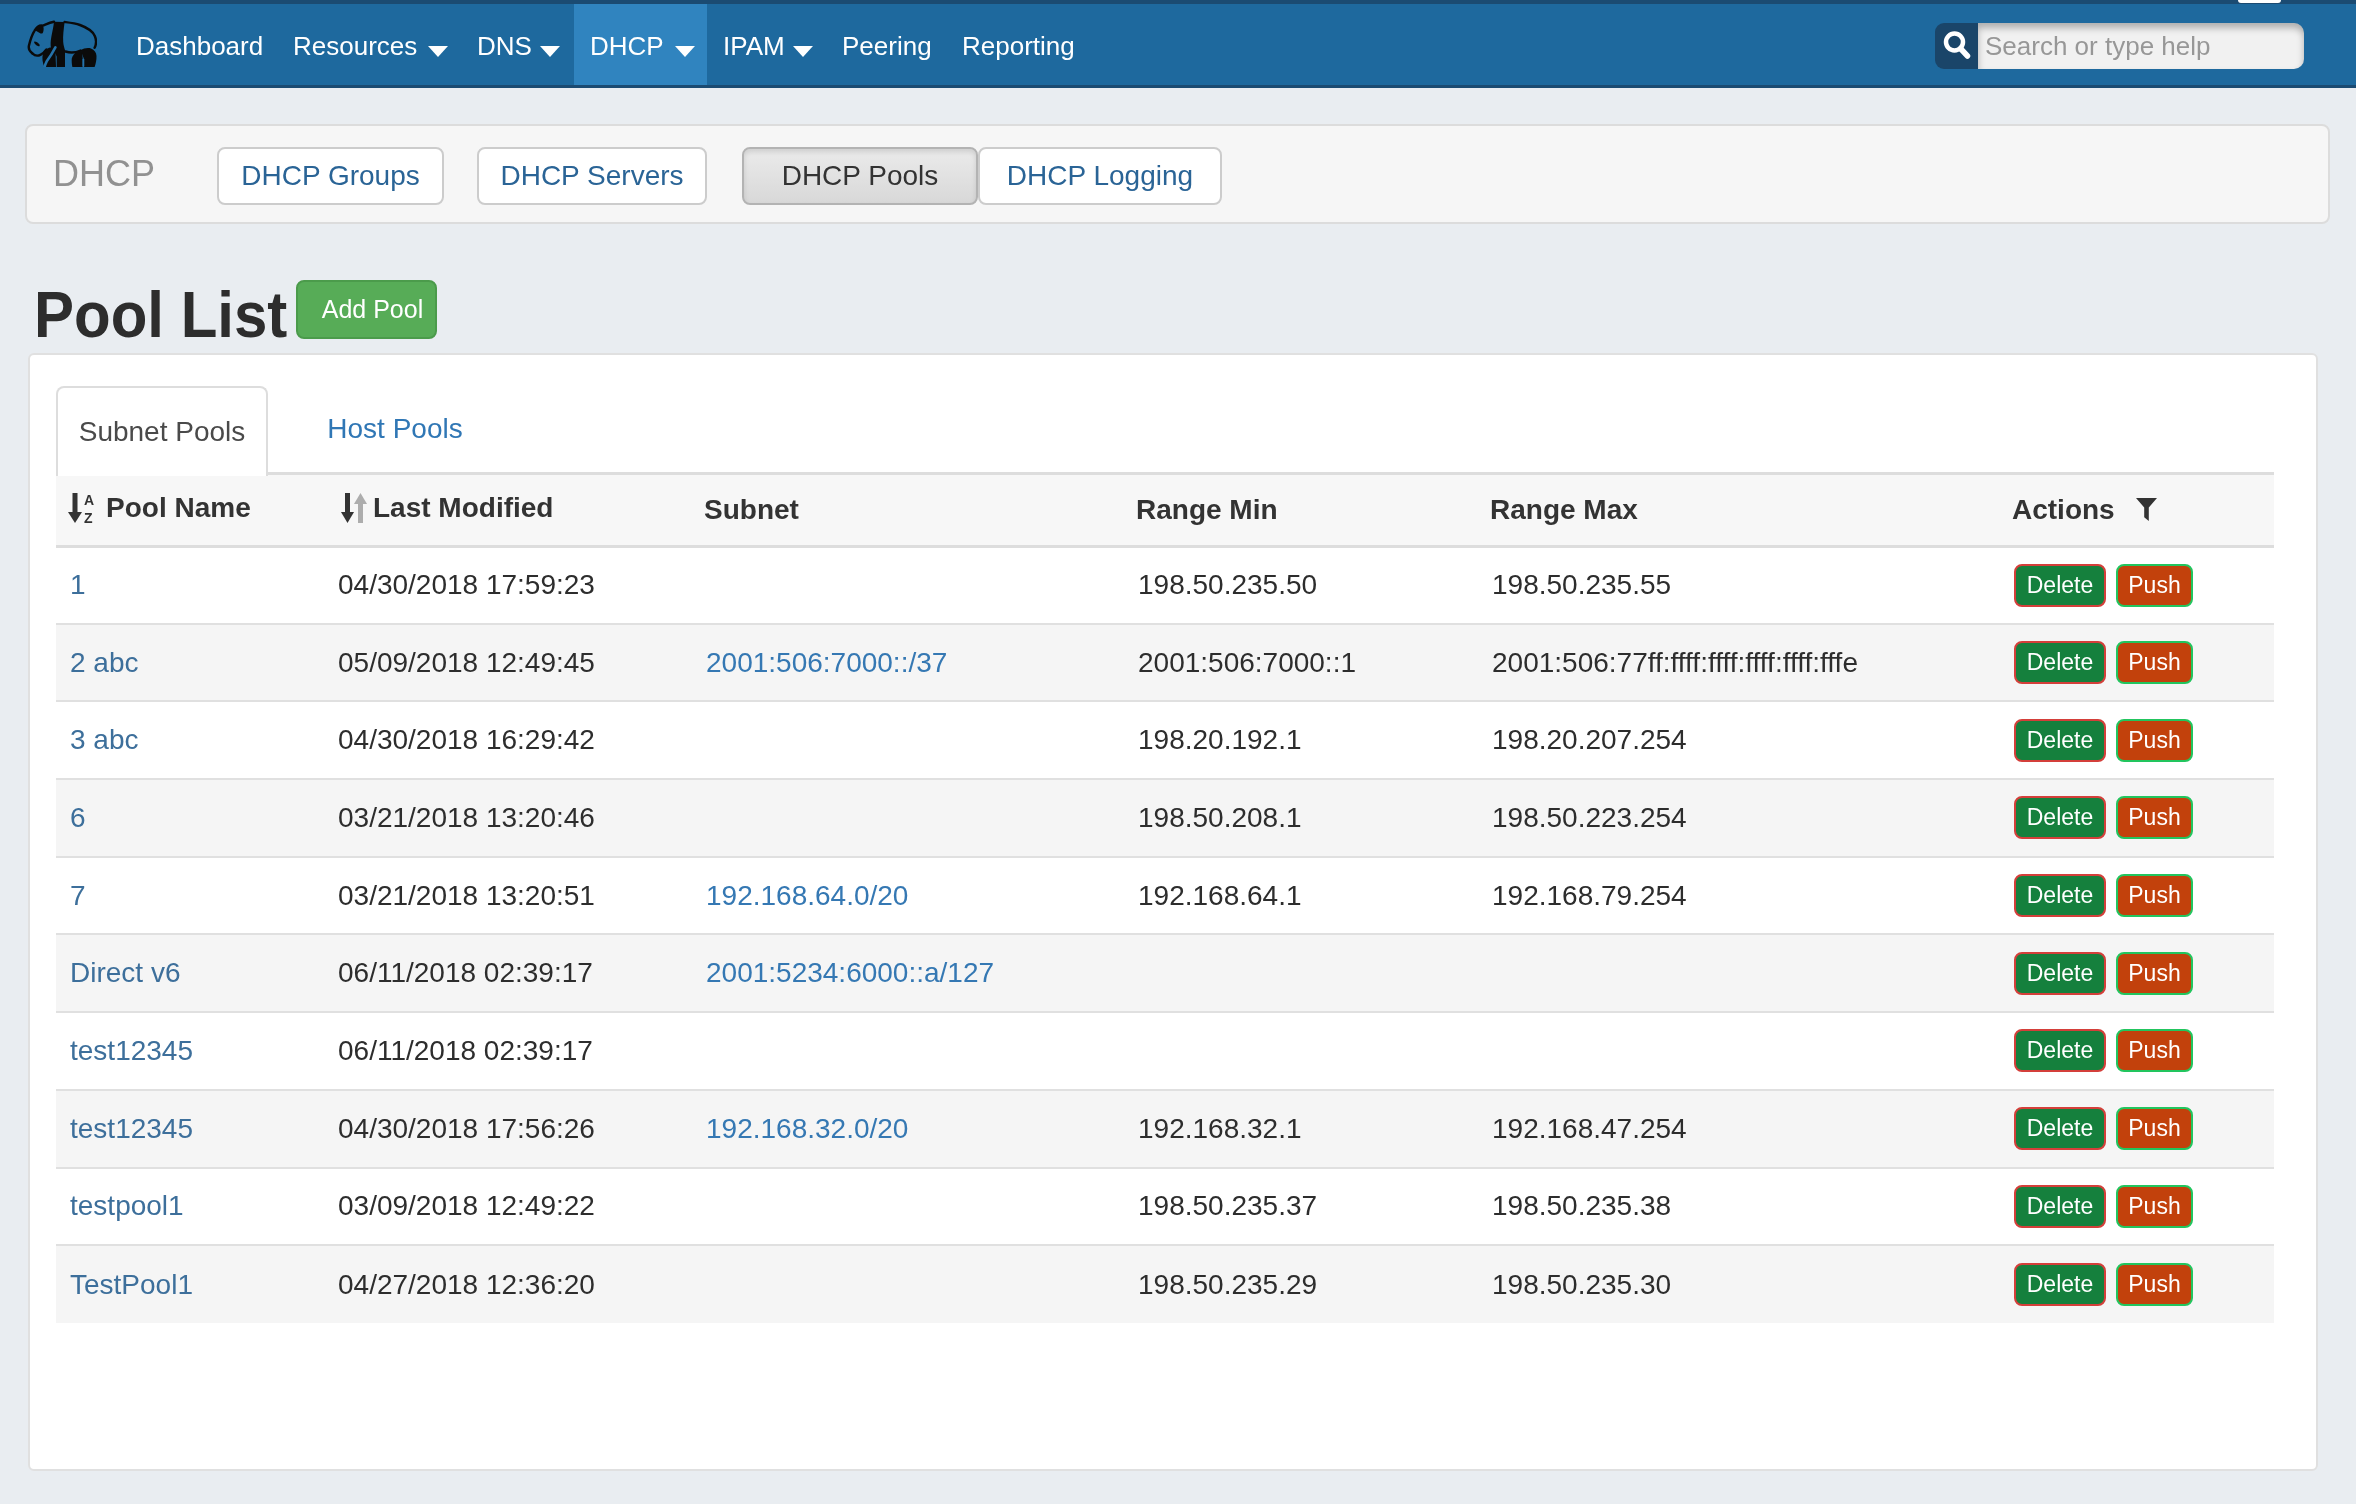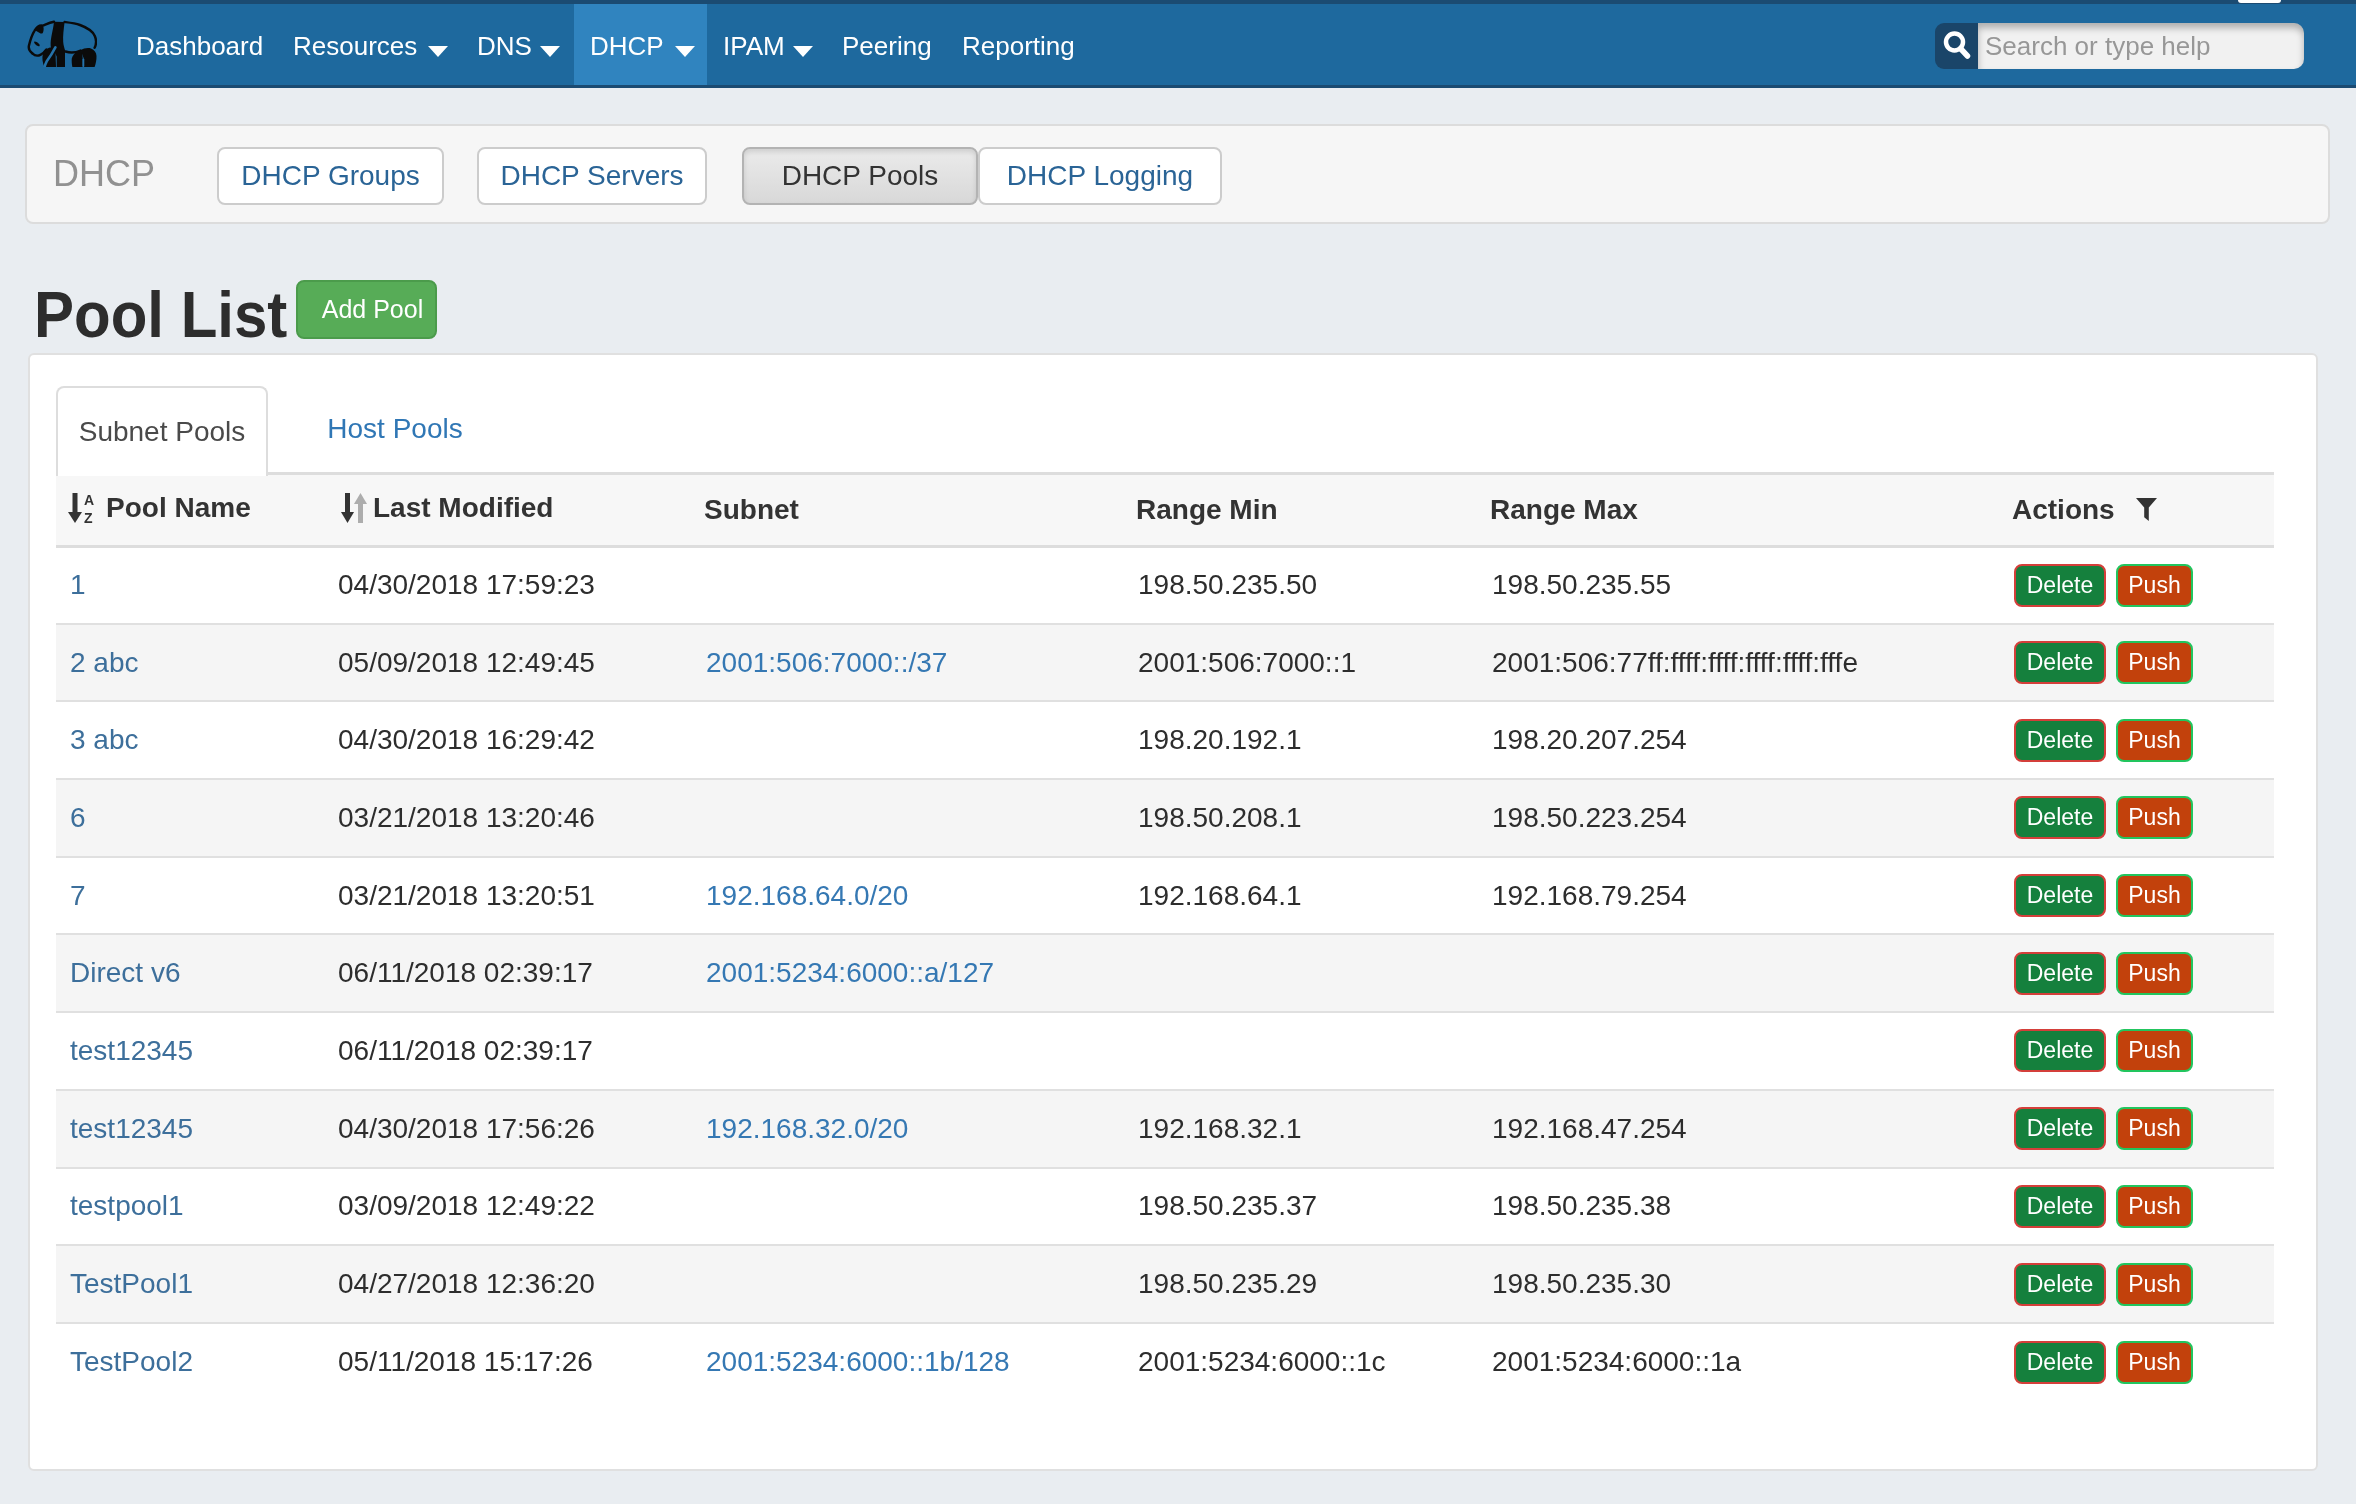--- a/index.html
+++ b/index.html
@@ -219,23 +219,15 @@
           <td><span class="del">Delete</span><span class="push">Push</span></td>
         </tr>
       <tr class="s">
           <td><a class="pn">TestPool1</a></td>
           <td>04/27/2018 12:36:20</td>
           <td></td>
           <td>198.50.235.29</td>
           <td>198.50.235.30</td>
           <td><span class="del">Delete</span><span class="push">Push</span></td>
         </tr>
-      <tr>
-          <td><a class="pn">TestPool2</a></td>
-          <td>05/11/2018 15:17:26</td>
-          <td><a class="sn">2001:5234:6000::1b/128</a></td>
-          <td>2001:5234:6000::1c</td>
-          <td>2001:5234:6000::1a</td>
-          <td><span class="del">Delete</span><span class="push">Push</span></td>
-        </tr>
     </tbody>
   </table>
 </div>
 
 </body></html>

